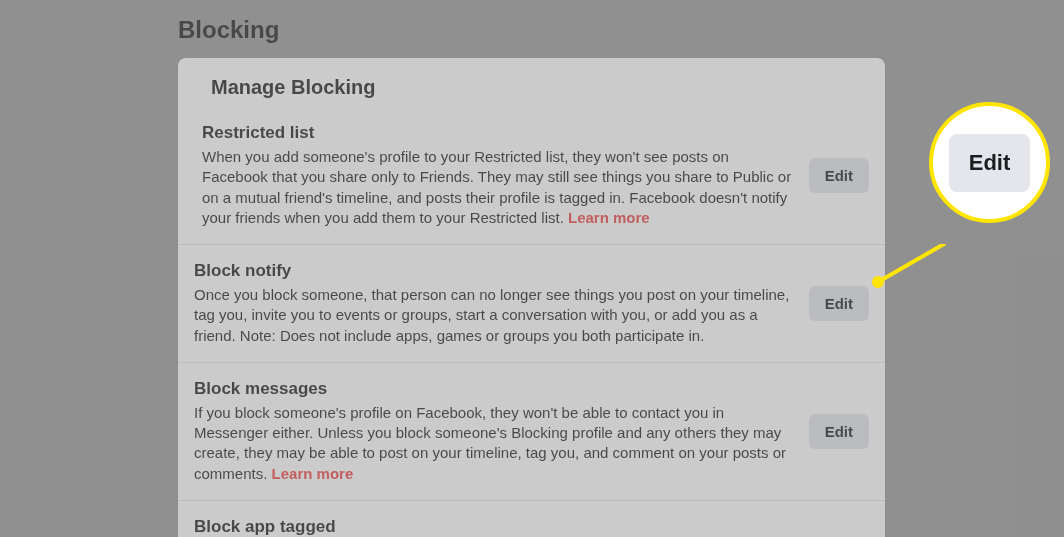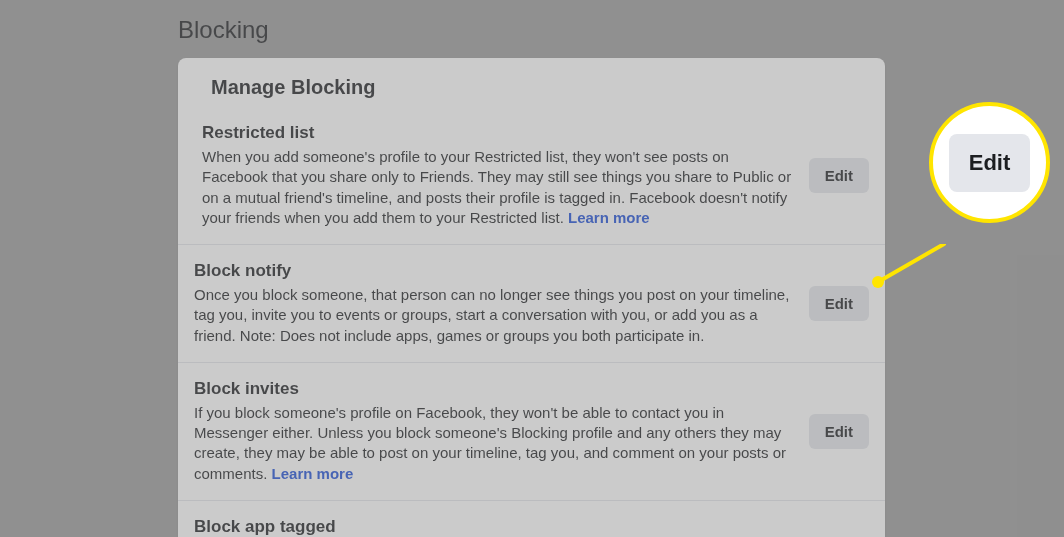--- a/index.html
+++ b/index.html
@@ -11,21 +11,21 @@
       font-family: Helvetica, Arial, sans-serif;
       background: #999999;
       width: 1064px;
       height: 537px;
       overflow: hidden;
       position: relative;
     }
     .page-heading {
       color: #1c1e21;
       font-size: 24px;
-      font-weight: 400;
+      font-weight: 700;
       position: absolute;
       left: 178px;
       top: 16px;
     }
     .card {
       position: absolute;
       left: 178px;
       top: 58px;
       width: 707px;
       background: #ffffff;
@@ -60,21 +60,21 @@
       font-size: 17px;
       font-weight: 600;
       margin-bottom: 4px;
     }
     .section-desc {
       color: #1c1e21;
       font-size: 15px;
       line-height: 1.35;
     }
     .learn-more {
-      color: #1d4ed8;
+      color: #ef4444;
       font-weight: 600;
       cursor: pointer;
     }
     .edit-btn {
       background: #e4e6eb;
       border: none;
       border-radius: 6px;
       padding: 9px 16px;
       font-size: 15px;
       font-weight: 600;
@@ -148,21 +148,21 @@
       <div class="section-title">Block notify</div>
       <div class="section-desc">
         <span>Once you block someone, that person can no longer see things you post on your timeline, tag you, invite you to events or groups, start a conversation with you, or add you as a friend. Note: Does not include apps, games or groups you both participate in.</span>
       </div>
     </div>
     <button class="edit-btn">Edit</button>
   </div>
 
   <div class="section">
     <div class="section-content">
-      <div class="section-title">Block invites</div>
+      <div class="section-title">Block messages</div>
       <div class="section-desc">
         <span>If you block someone's profile on Facebook, they won't be able to contact you in Messenger either. Unless you block someone's Blocking profile and any others they may create, they may be able to post on your timeline, tag you, and comment on your posts or comments.</span>
         <span> </span>
         <span class="learn-more">Learn more</span>
       </div>
     </div>
     <button class="edit-btn">Edit</button>
   </div>
 
   <div class="section">

